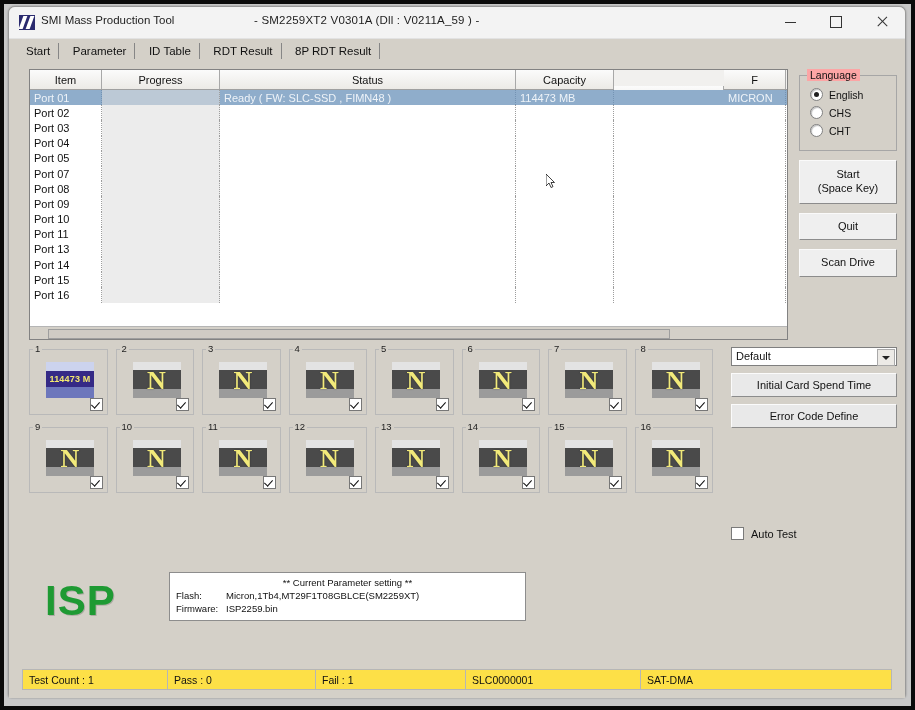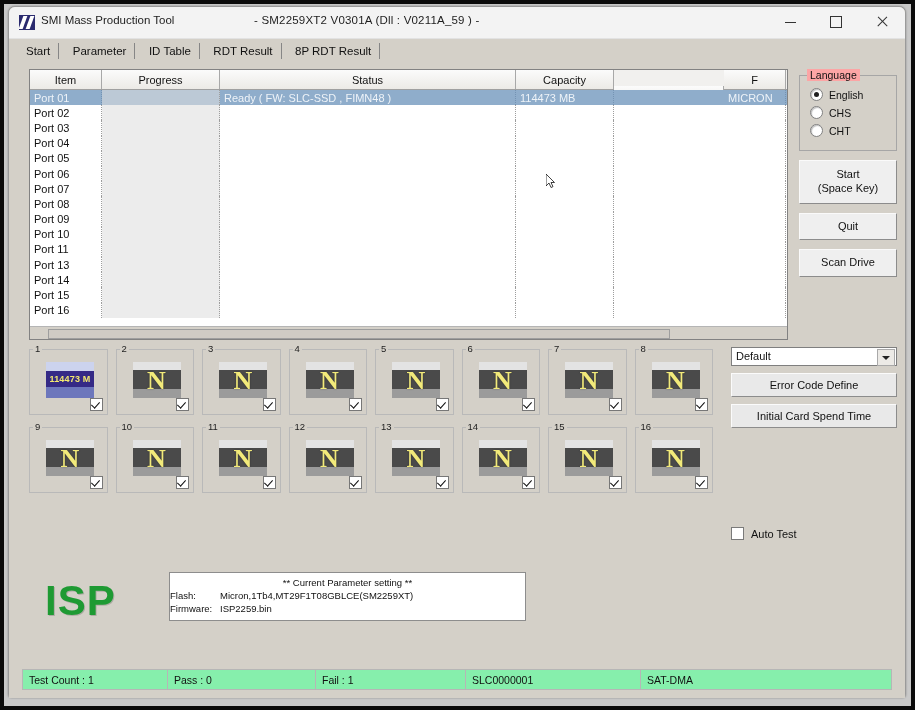--- a/index.html
+++ b/index.html
@@ -118,25 +118,25 @@
   .autotest{position:absolute;left:722px;top:466px;display:flex;align-items:center;}
   .autotest .box{width:11px;height:11px;background:#fff;border:1px solid #7a7a7a;margin-right:7px;}
   .autotest span{font-size:11px;color:#111;}
 
   
   .isp{position:absolute;left:36px;top:516px;font-size:42px;font-weight:700;color:#1e9a33;
        font-family:"Liberation Sans",sans-serif;letter-spacing:1px;
        text-shadow:1px 1px 0 rgba(0,0,0,.18);}
   .parambox{position:absolute;left:160px;top:511px;width:355px;height:47px;background:#fff;border:1px solid #8d8d8d;}
   .pb-title{text-align:center;font-size:9.5px;color:#111;margin-top:4px;}
-  .pb-line{font-size:9.5px;color:#111;margin-left:0;margin-top:2px;white-space:nowrap;}
+  .pb-line{font-size:9.5px;color:#111;margin-left:6px;margin-top:2px;white-space:nowrap;}
   .pb-line b{font-weight:400;display:inline-block;width:50px;}
 
   
-  .statusbar{position:absolute;left:13px;right:13px;bottom:8px;height:19px;background:#86efac;
+  .statusbar{position:absolute;left:13px;right:13px;bottom:8px;height:19px;background:#fde047;
              border:1px solid #b6b6b6;display:flex;}
   .sb{font-size:10.5px;color:#111;display:flex;align-items:center;padding-left:6px;border-right:1px solid #b6b6b6;
       box-sizing:border-box;}
   .sb:last-child{border-right:none;flex:1;}
 </style>
 </head>
 <body>
 
 <div id="root">
   <div class="frame"></div>
@@ -215,28 +215,20 @@
             </div>
             <div class="lv-row">
               <div class="cell c-item">Port 05</div>
               <div class="cell c-prog prog"></div>
               <div class="cell c-status"></div>
               <div class="cell c-cap"></div>
               <div class="cell c-ser"></div>
               <div class="cell c-f"></div>
             </div>
             <div class="lv-row">
-              <div class="cell c-item">Port 06</div>
-              <div class="cell c-prog prog"></div>
-              <div class="cell c-status"></div>
-              <div class="cell c-cap"></div>
-              <div class="cell c-ser"></div>
-              <div class="cell c-f"></div>
-            </div>
-            <div class="lv-row">
               <div class="cell c-item">Port 07</div>
               <div class="cell c-prog prog"></div>
               <div class="cell c-status"></div>
               <div class="cell c-cap"></div>
               <div class="cell c-ser"></div>
               <div class="cell c-f"></div>
             </div>
             <div class="lv-row">
               <div class="cell c-item">Port 08</div>
               <div class="cell c-prog prog"></div>
@@ -503,22 +495,22 @@
           </div>
       </div>
 
       <div class="slotside">
         <div class="combo">
           <span class="val">Default</span>
           <span class="arw">
               <i></i>
             </span>
         </div>
+        <div class="sbtn"><span>Initial Card Spend Time</span></div>
         <div class="sbtn"><span>Error Code Define</span></div>
-        <div class="sbtn"><span>Initial Card Spend Time</span></div>
       </div>
       <div class="autotest">
         <span class="box"></span>
         <span>Auto Test</span>
       </div>
 
       <div class="isp">ISP</div>
       <div class="parambox">
         <div class="pb-title">** Current Parameter setting **</div>
         <div class="pb-line">

